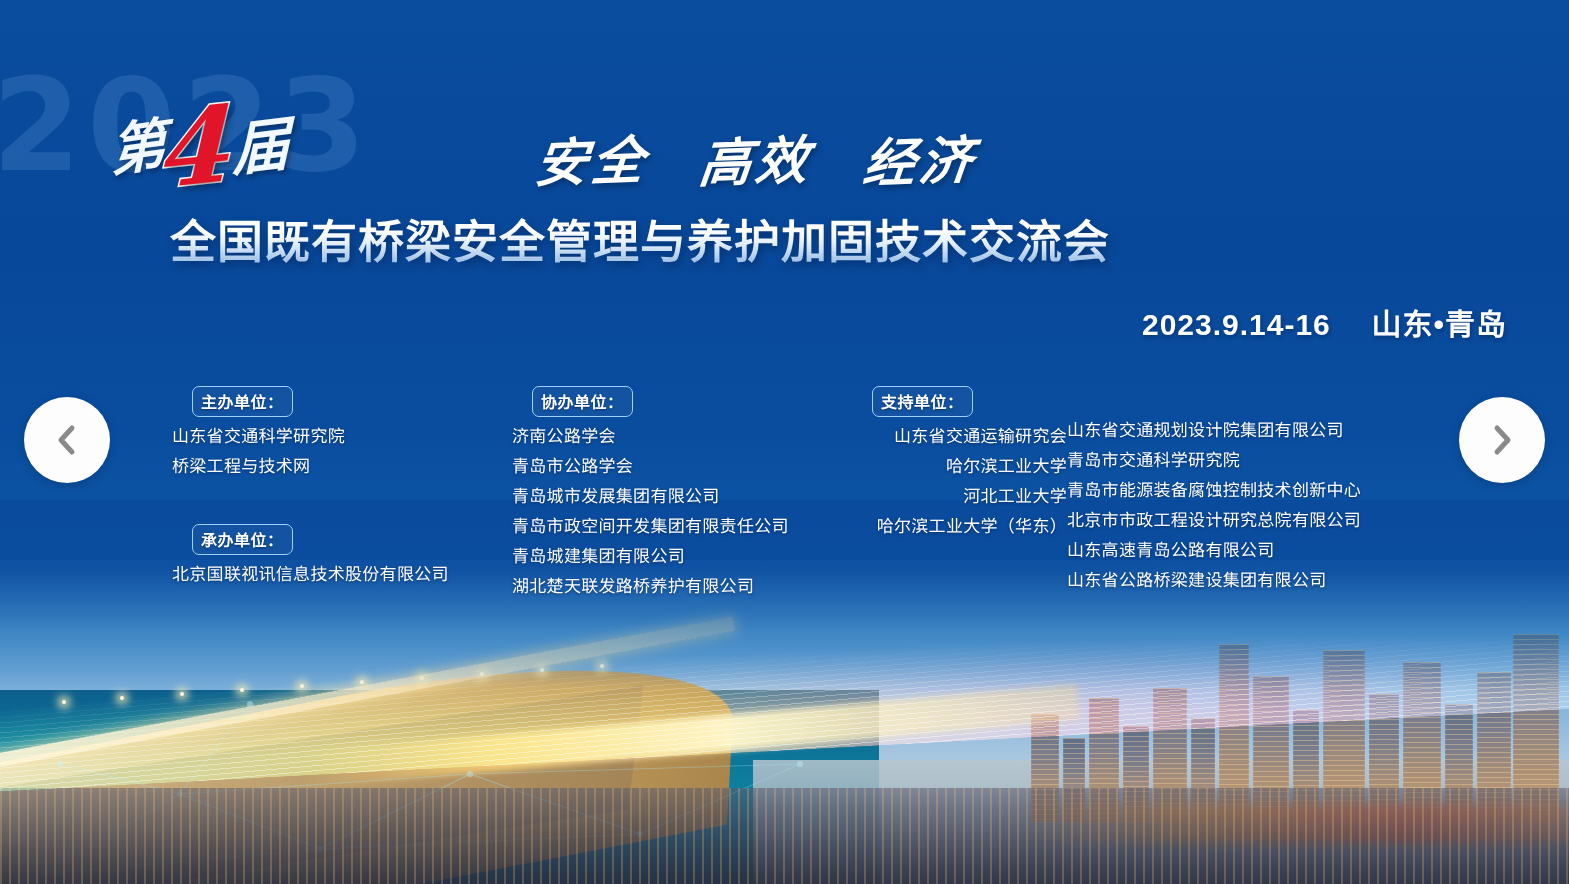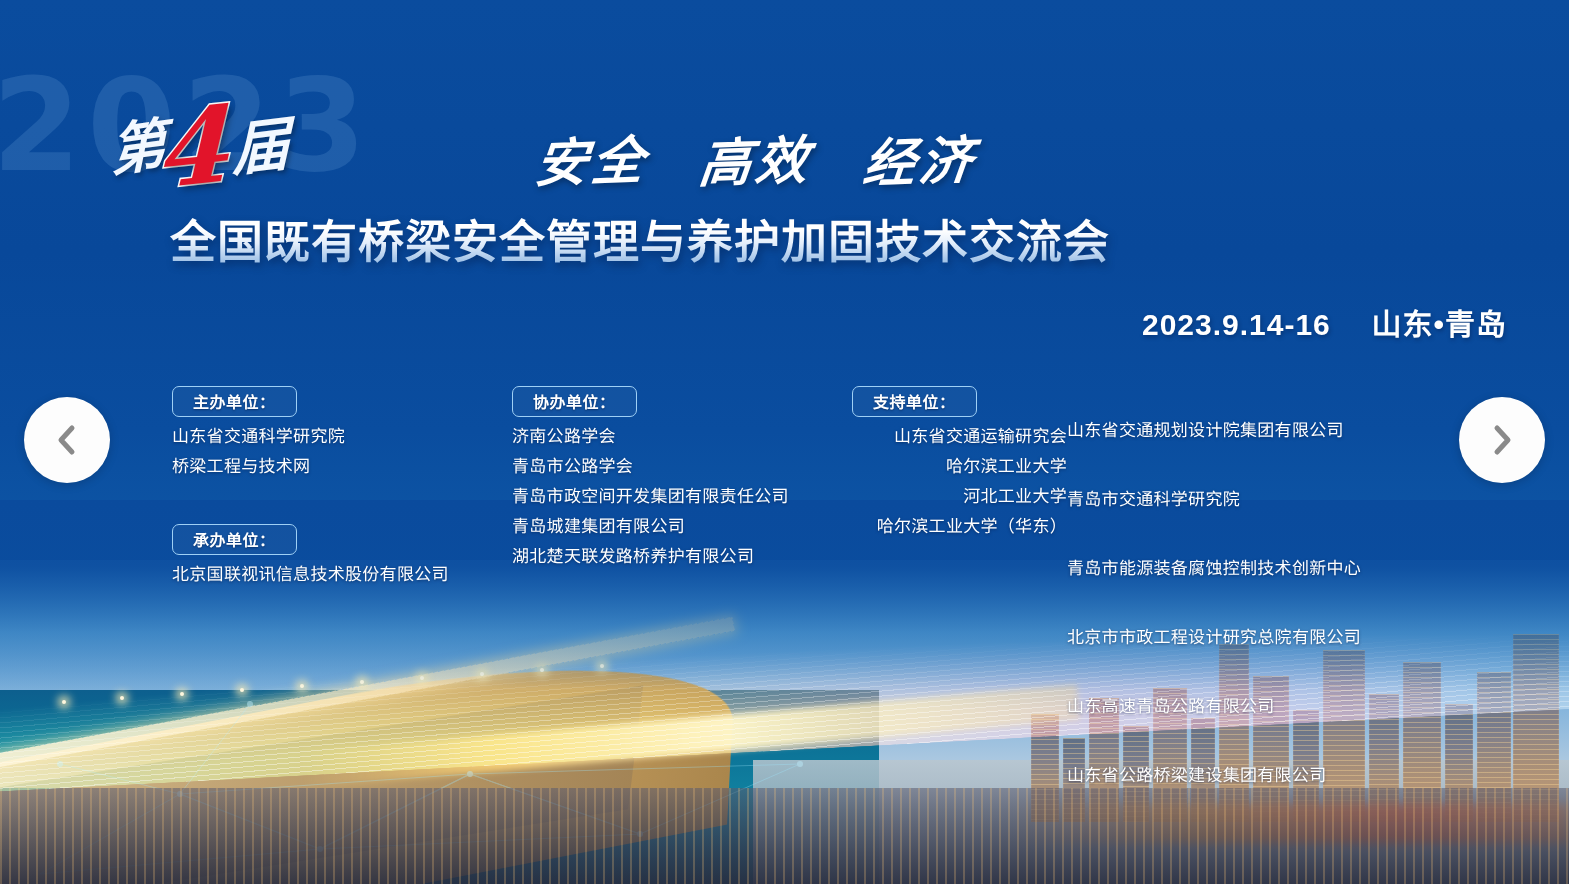--- a/index.html
+++ b/index.html
@@ -206,34 +206,35 @@
 
   
   .orgs{
     position:absolute; left:172px; top:386px;
     display:flex; align-items:flex-start;
   }
   .col{ display:flex; flex-direction:column; }
   .col-1{ width:340px; }
   .col-2{ width:340px; }
   .col-3{ width:215px;align-items:flex-end; }
-  .col-4{ width:330px; padding-top:30px;gap:39px; }
+  .col-4{ width:330px; padding-top:30px; }
 
   .badge{
     display:inline-block;
     border:1.6px solid #9fd0f5;
     border-radius:7px;
     color:#ffffff;
     font-size:16px; font-weight:700;
     letter-spacing:.5px;
-    padding:2px 20px 3px;
+    padding:2px 8px 3px;
     align-self:flex-start;
     text-shadow:0 1px 2px rgba(0,20,60,.5);
     background:rgba(255,255,255,.04);
     margin-bottom:5px;
+    margin-left:20px;
   }
   .org-item{
     font-size:17px; color:#ffffff;
     line-height:30px;
     letter-spacing:.3px;
     white-space:nowrap;
     text-shadow:0 1px 3px rgba(0,20,60,.55);
   }
   .group-gap{ height:42px; }
 
@@ -356,20 +357,21 @@
       <div class="org-item">桥梁工程与技术网</div>
       <div class="group-gap"></div>
       <div class="badge">承办单位：</div>
       <div class="org-item">北京国联视讯信息技术股份有限公司</div>
     </div>
 
     <div class="col col-2">
       <div class="badge">协办单位：</div>
       <div class="org-item">济南公路学会</div>
       <div class="org-item">青岛市公路学会</div>
+      <div class="org-item">青岛城市发展集团有限公司</div>
       <div class="org-item">青岛市政空间开发集团有限责任公司</div>
       <div class="org-item">青岛城建集团有限公司</div>
       <div class="org-item">湖北楚天联发路桥养护有限公司</div>
     </div>
 
     <div class="col col-3">
       <div class="badge">支持单位：</div>
       <div class="org-item">山东省交通运输研究会</div>
       <div class="org-item">哈尔滨工业大学</div>
       <div class="org-item">河北工业大学</div>

